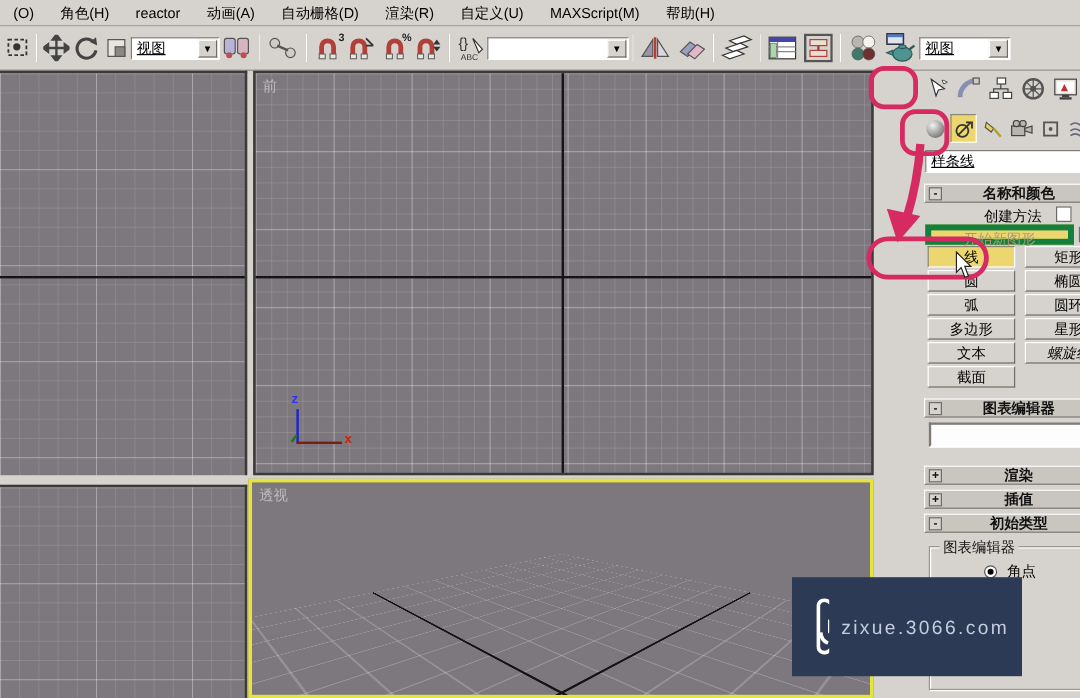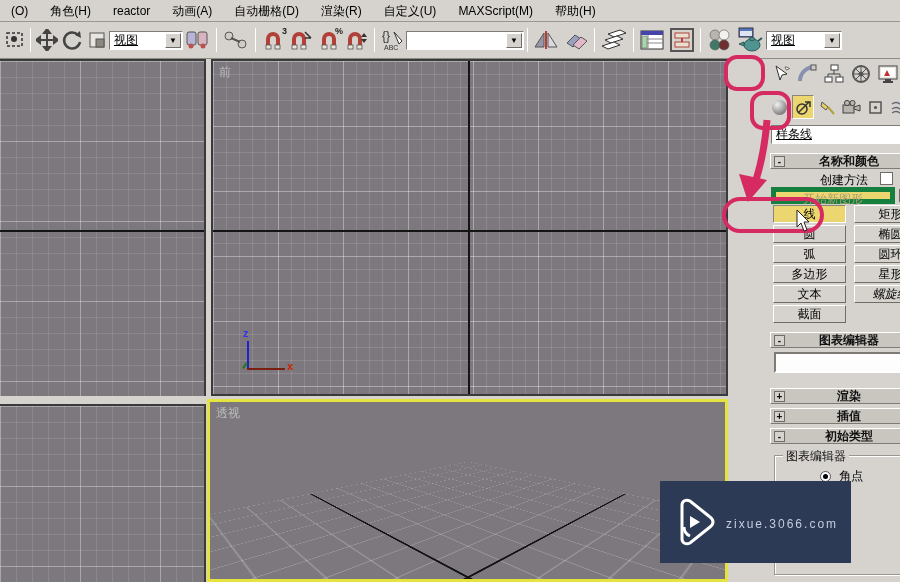--- a/index.html
+++ b/index.html
@@ -101,21 +101,21 @@
   
   .anno { position:absolute; border:4px solid #d62a62; background:transparent; z-index:40; }
   .anno-arrow { position:absolute; z-index:40; pointer-events:none; }
   .cursor-svg { position:absolute; z-index:41; pointer-events:none; }
 
   
   .watermark { position:absolute; left:660px; top:481px; width:191px; height:82px; background:#2d3a56;
                z-index:50; display:flex; align-items:center; padding:0 10px; }
   .wm-text { margin-left:10px; }
   .wm-brand { color:#fff; font-size:24px; font-weight:bold; letter-spacing:3px; line-height:26px; }
-  .wm-url { color:#c4cddd; font-size:12px; letter-spacing:2px; margin-top:3px; }
+  .wm-url { color:#c4cddd; font-size:16px; letter-spacing:2px; margin-top:3px; }
 </style>
 </head>
 <body>
 
 <div class="menubar">
   <div class="menu-item">(O)</div>
   <div class="menu-item">角色(H)</div>
   <div class="menu-item">reactor</div>
   <div class="menu-item">动画(A)</div>
   <div class="menu-item">自动栅格(D)</div>

